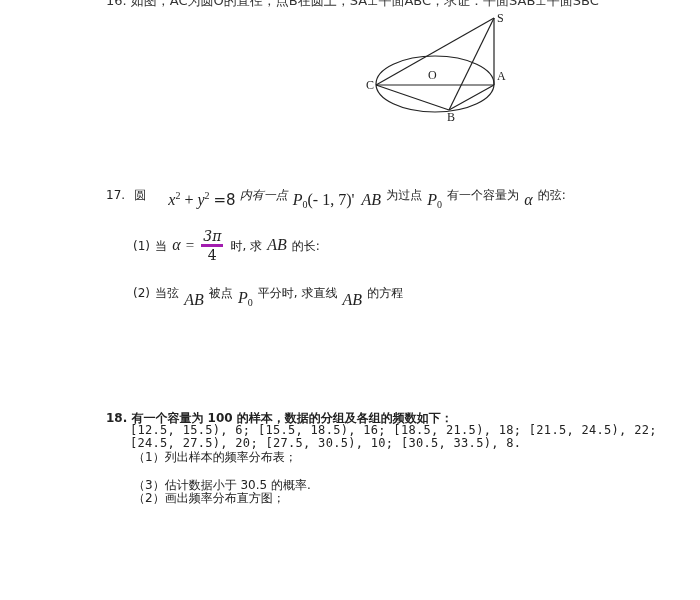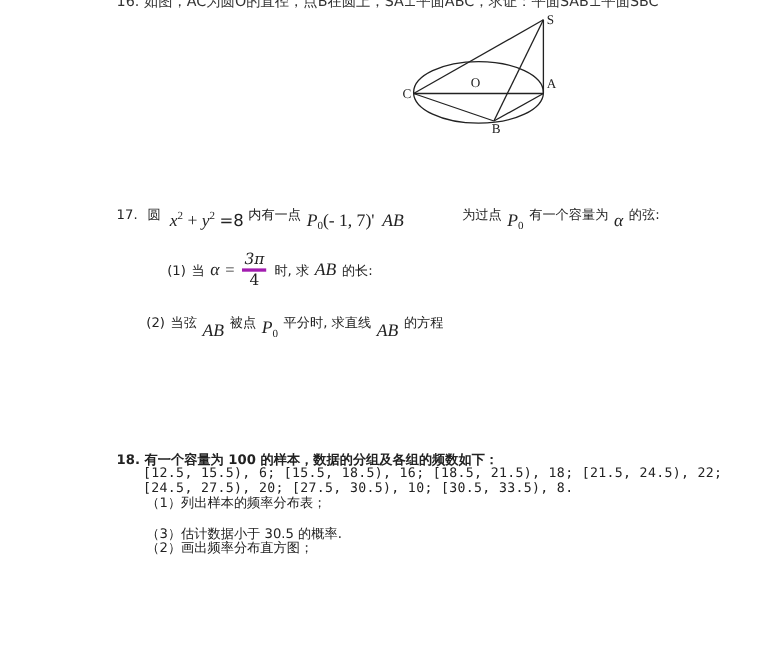--- a/index.html
+++ b/index.html
@@ -34,37 +34,37 @@
   <text x="497" y="22">S</text>
   <text x="428" y="79">O</text>
   <text x="497" y="80">A</text>
   <text x="366" y="89">C</text>
   <text x="447" y="121">B</text>
 </svg>
 
 <div class="abs" style="left:106px; top:190px; height:30px;">
   <span class="cjk" style="position:relative; top:-6px;">17.</span>
   <span class="cjk" style="position:relative; top:-6px; margin-left:4px;">圆</span>
-  <span class="math" style="margin-left:3px;">
+  <span class="math" style="margin-left:17px;">
     <span>x</span><span class="sup">2</span>
     <span style="font-style:normal;">+</span>
     <span>y</span><span class="sup">2</span>
     <span style="font-style:normal; font-family:'DejaVu Sans',sans-serif; font-size:15px;">=8</span>
   </span>
-  <span class="cjk" style="position:relative; top:-6px;">内有一点</span>
+  <span class="cjk" style="position:relative; top:-6px;font-style:italic;">内有一点</span>
   <span class="math"><span>P</span><span class="sub">0</span><span style="font-style:normal;">(- 1,  7)</span><span style="font-style:normal;">'</span></span>
   <span class="math" style="margin-left:2px;">AB</span>
-  <span class="cjk" style="position:relative; top:-6px;margin-left:48px;">为过点</span>
+  <span class="cjk" style="position:relative; top:-6px;">为过点</span>
   <span class="math"><span>P</span><span class="sub">0</span></span>
   <span class="cjk" style="position:relative; top:-6px;">有一个容量为</span>
   <span class="math">α</span>
   <span class="cjk" style="position:relative; top:-6px;">的弦:</span>
 </div>
 
-<div class="abs" style="left:133px; top:228px;margin-left:19px;">
+<div class="abs" style="left:133px; top:228px;">
   <span class="cjk">(1)</span>
   <span class="cjk">当</span>
   <span class="math">α</span>
   <span class="rm">=</span>
   <span class="frac">
     <span class="num">3π</span>
     <span class="den">4</span>
   </span>
   <span class="cjk">时, 求</span>
   <span class="math">AB</span>

